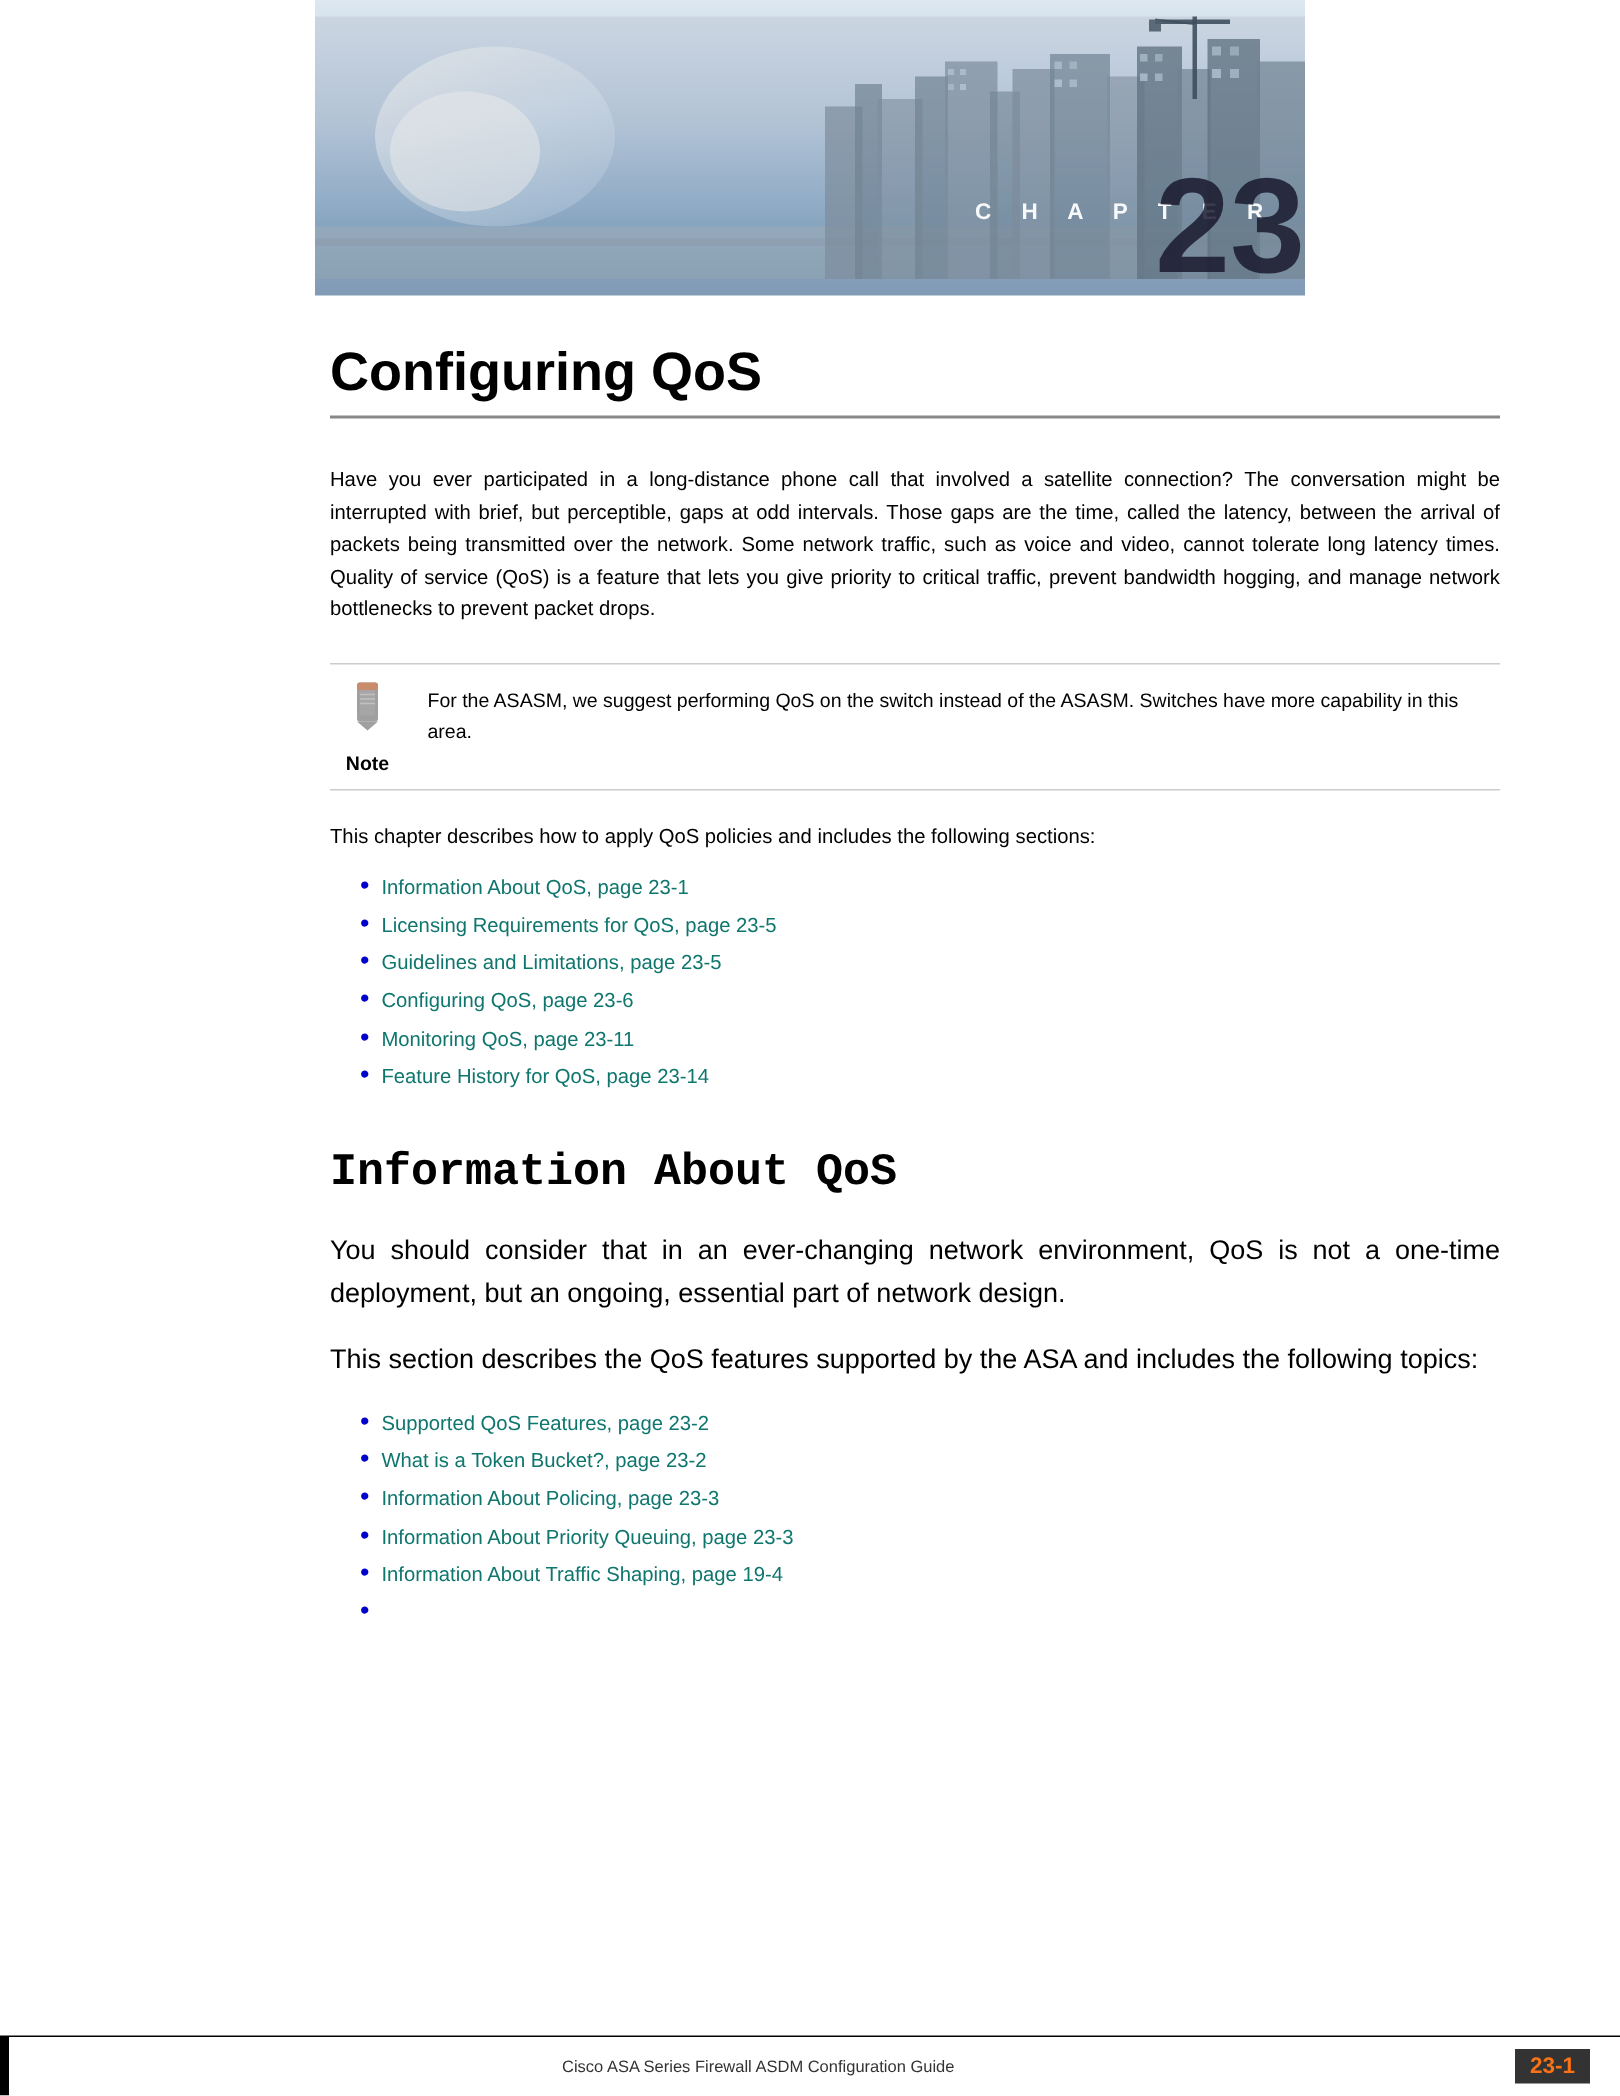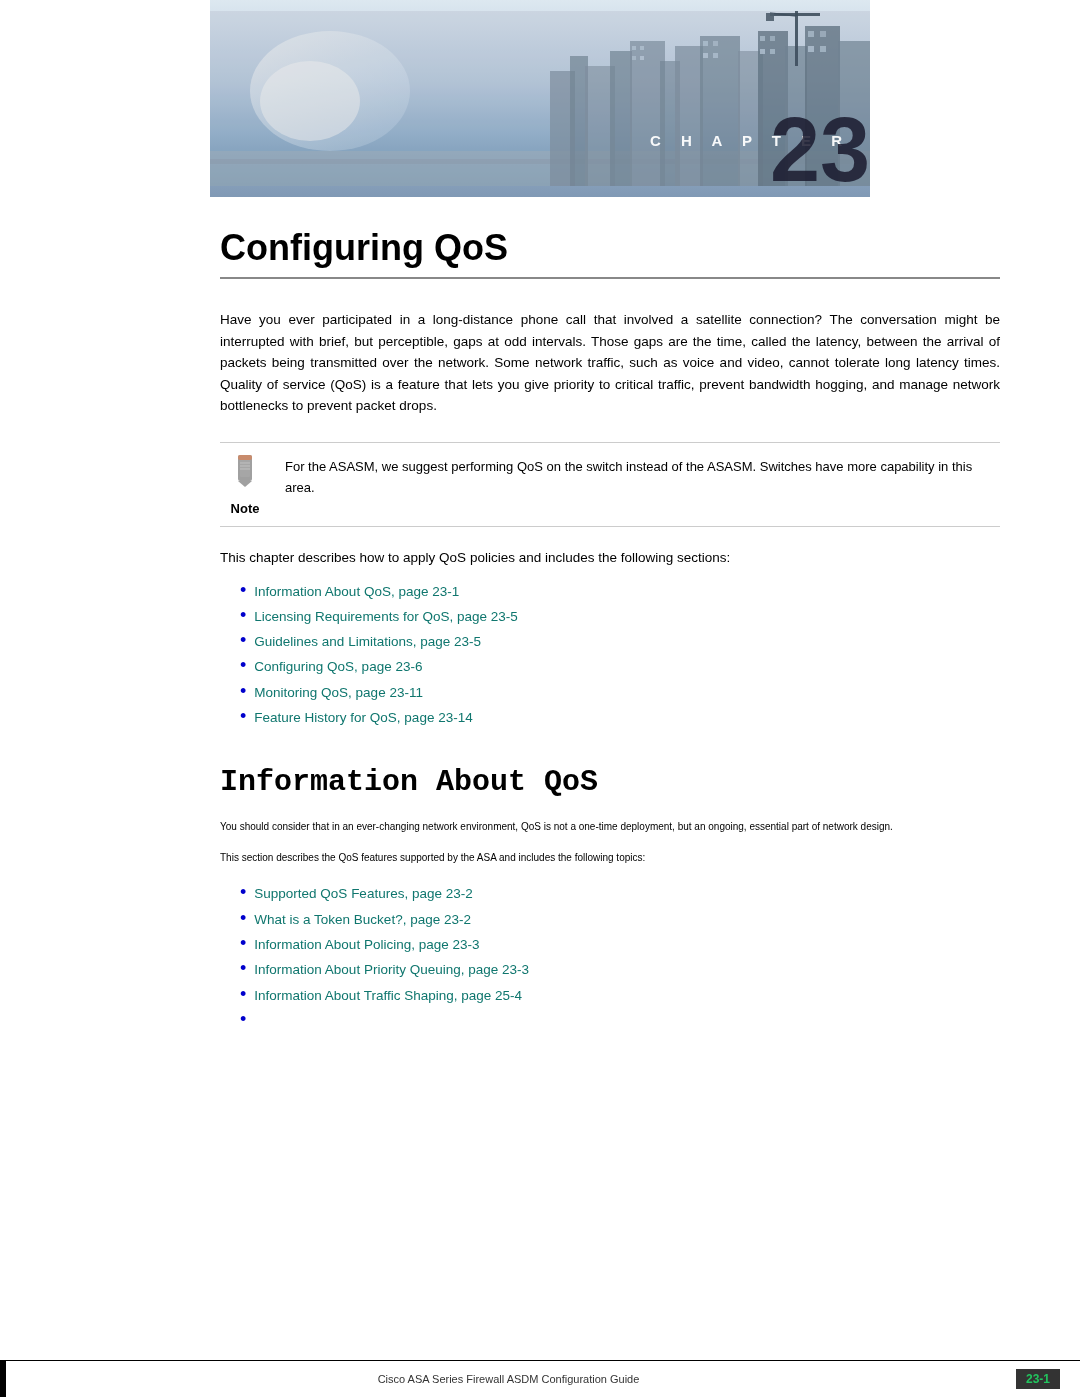--- a/index.html
+++ b/index.html
@@ -138,21 +138,21 @@
     .section-title {
       font-size: 30px;
       font-weight: bold;
       color: #000000;
       margin-top: 35px;
       margin-bottom: 20px;
       font-family: Liberation Mono, monospace;
     }
 
     .section-paragraph {
-      font-size: 10px;
+      font-size: 18px;
       line-height: 1.6;
       color: #000000;
       margin-bottom: 15px;
       text-align: justify;
     }
 
     
     .page-footer {
       display: flex;
       justify-content: space-between;
@@ -175,23 +175,23 @@
 
     .footer-guide-title {
       font-size: 11px;
       color: #333333;
       text-align: center;
       flex: 1;
     }
 
     .footer-page-number {
       background: #333333;
-      color: #22c55e;
+      color: #f97316;
       padding: 3px 10px;
-      font-size: 12px;
+      font-size: 15px;
       font-weight: bold;
     }
 
     
     .skyline-container {
       width: 660px;
       height: 197px;
       position: relative;
       overflow: hidden;
       background: linear-gradient(to bottom, #dde8f0 0%, #c5d5e5 25%, #b0c5da 50%, #9ab0c8 70%, #8099b5 100%);
@@ -363,21 +363,21 @@
       <li>
         <span class="bullet-dot">•</span>
         <a class="link-text" href="#">Information About Policing, page 23-3</a>
       </li>
       <li>
         <span class="bullet-dot">•</span>
         <a class="link-text" href="#">Information About Priority Queuing, page 23-3</a>
       </li>
       <li>
         <span class="bullet-dot">•</span>
-        <a class="link-text" href="#">Information About Traffic Shaping, page 25-4</a>
+        <a class="link-text" href="#">Information About Traffic Shaping, page 19-4</a>
       </li>
       <li>
         <span class="bullet-dot">•</span>
       </li>
     </ul>
 
   </div>
 
   <div class="page-footer">
     <div class="footer-left-bar"></div>

